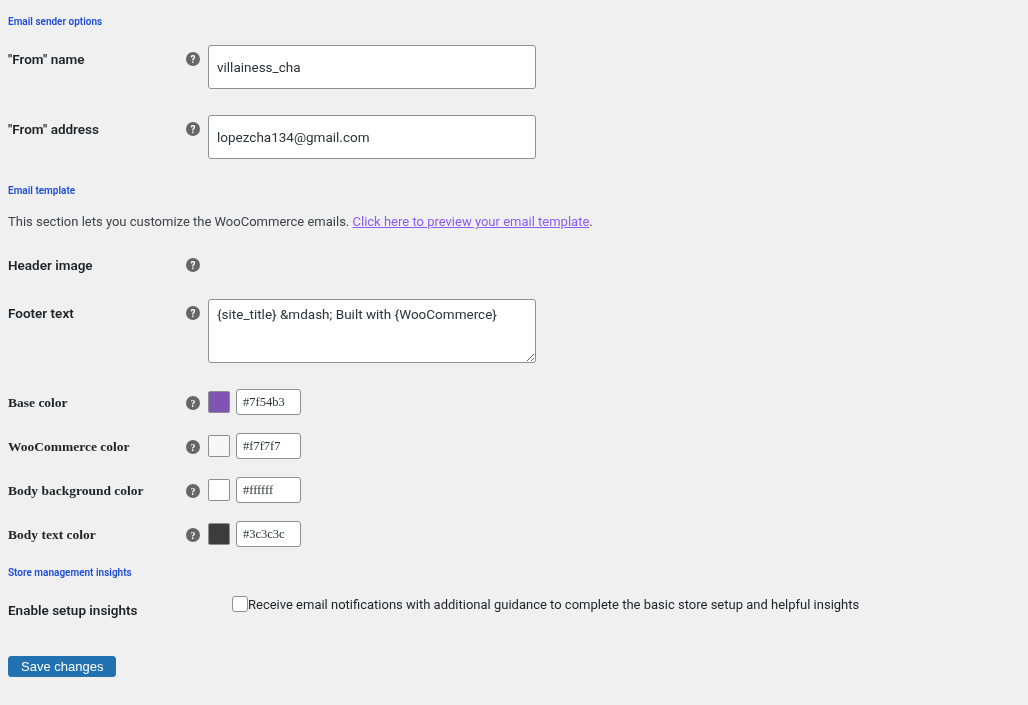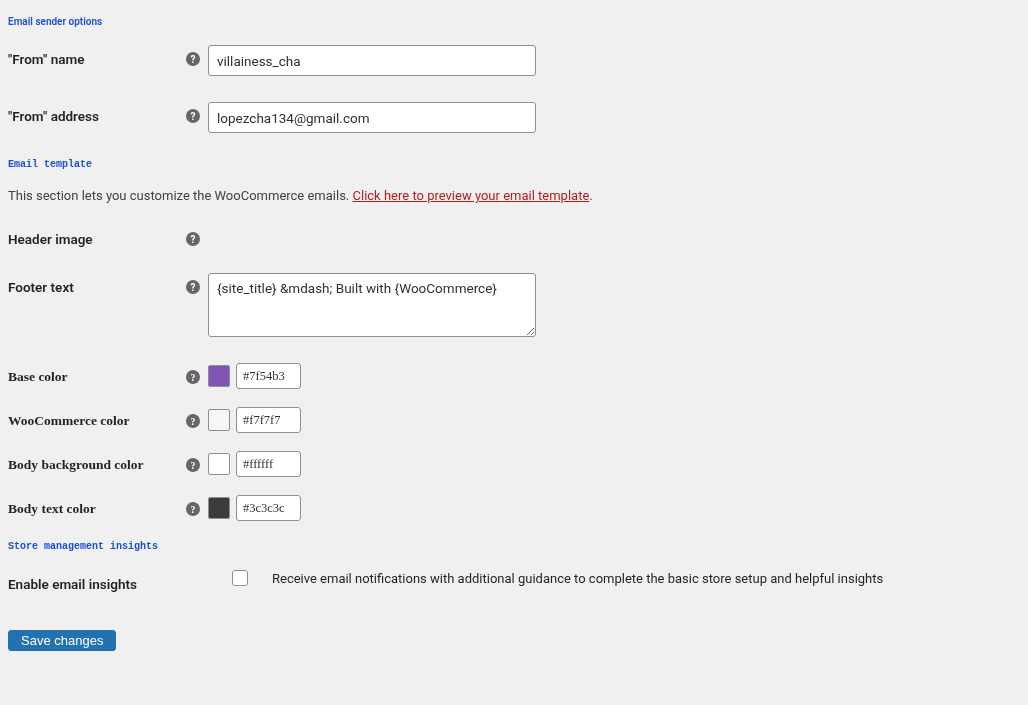--- a/index.html
+++ b/index.html
@@ -14,21 +14,21 @@
       font-size: 10px;
       font-weight: 600;
       margin: 8px 0 18px 0;
       color: #1d4ed8;
     }
     .desc {
       font-size: 13px;
       color: #3c434a;
       margin-bottom: 22px;
     }
-    .desc a { color: #b91c1c; }
+    .desc a { color: #8b5cf6; }
     .form-row {
       display: flex;
       align-items: flex-start;
       margin-bottom: 26px;
     }
     .form-row.color-row { margin-bottom: 18px; font-family: Liberation Serif, serif; }
     .form-label {
       width: 200px;
       display: flex;
       align-items: center;
@@ -53,21 +53,21 @@
       justify-content: center;
       margin-right: 8px;
       cursor: help;
     }
     .form-field {
       flex: 0 0 auto;
       display: flex;
       align-items: center;
     }
     input[type="text"] {
-      height: 31px;
+      height: 44px;
       padding: 0 8px;
       border: 1px solid #8c8f94;
       border-radius: 3px;
       font-size: 13.5px;
       width: 328px;
       background: #fff;
       color: #2c3338;
       font-family: inherit;
     }
     input[type="text"]::placeholder { color: #888; }
@@ -94,21 +94,21 @@
     .color-input {
       width: 65px !important;
       height: 26px !important;
       font-size: 12.5px !important;
       padding: 0 6px !important;
     }
     .checkbox-row { margin-bottom: 26px; }
     .checkbox-field {
       display: flex;
       align-items: center;
-      gap: 24px;
+      gap: 0;
       margin-left: 24px;
     }
     input[type="checkbox"] {
       width: 16px;
       height: 16px;
       border: 1px solid #8c8f94;
       border-radius: 3px;
       appearance: none;
       background: #fff;
       cursor: pointer;
@@ -120,21 +120,21 @@
     .button-primary {
       background: #2271b1;
       border: 1px solid #2271b1;
       color: #fff;
       padding: 2px 12px;
       border-radius: 3px;
       font-size: 13px;
       cursor: pointer;
       margin-top: 12px;
     }
-    .section-gap { margin-top: 20px; font-family: Liberation Mono, monospace; }
+    .section-gap { margin-top: 20px; }
   </style>
 </head>
 <body>
 
 
 
 <h3>Email sender options</h3>
 
 <div class="form-row">
   <div class="form-label">
@@ -220,21 +220,21 @@
   <div class="form-field">
     <div class="color-swatch" style="background:#3c3c3c"></div>
     <input type="text" class="color-input" value="#3c3c3c" style="">
   </div>
 </div>
 
 <h3 class="section-gap">Store management insights</h3>
 
 <div class="form-row checkbox-row">
   <div class="form-label">
-    <span class="label-text">Enable email insights</span>
+    <span class="label-text">Enable setup insights</span>
   </div>
   <div class="checkbox-field">
     <input type="checkbox" style="">
     <span class="checkbox-label">Receive email notifications with additional guidance to complete the basic store setup and helpful insights</span>
   </div>
 </div>
 
 <button class="button-primary">Save changes</button>
 
 

